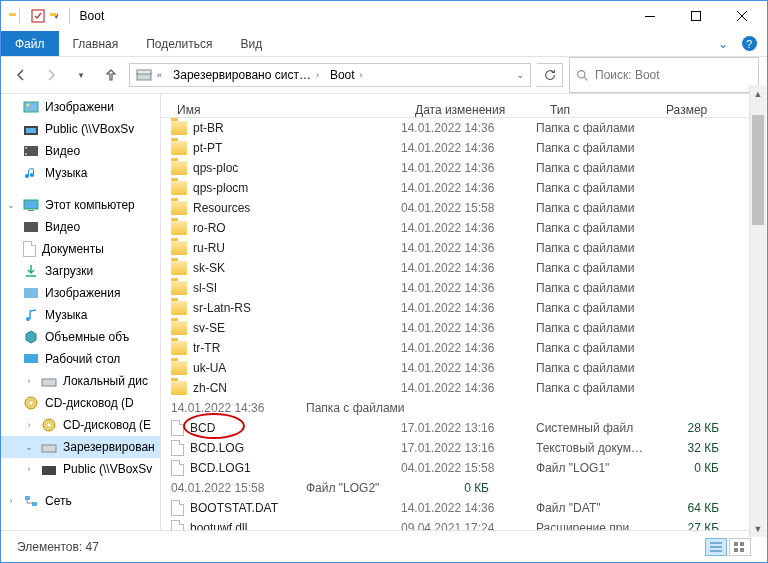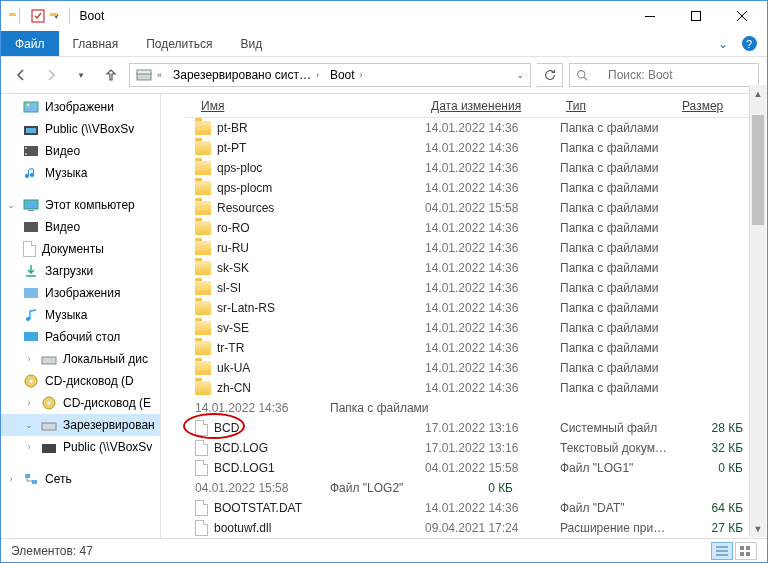--- a/index.html
+++ b/index.html
@@ -16,45 +16,45 @@
 .ribbon-help { margin-left:auto; display:flex; align-items:center; padding:0 10px; gap:10px;}
 .expand-btn,.help-btn { width:16px;height:16px;display:flex;align-items:center;justify-content:center;color:#1979ca;}
 .help-circle{width:15px;height:15px;border-radius:50%;background:#1979ca;color:#fff;display:flex;align-items:center;justify-content:center;font-size:11px;}
 .addrbar { height:36px; display:flex; align-items:center; padding:4px 8px; gap:6px; }
 .nav-btn { width:24px; height:24px; display:flex; align-items:center; justify-content:center; color:#555; }
 .nav-btn.disabled { color:#bbb; }
 .breadcrumb { flex:1; height:24px; border:1px solid #ccc; display:flex; align-items:center; padding:0 2px; background:#fff;}
 .breadcrumb .bc-part { padding:0 4px; display:flex; align-items:center; gap:2px; height:22px;}
 .bc-chev{color:#555;font-size:9px;padding:0 3px;}
 .refresh { width:26px;height:24px;border:1px solid #ccc;border-left:none;display:flex;align-items:center;justify-content:center;color:#555;}
-.search { width:190px; height:24px; border:1px solid #ccc; display:flex; align-items:center; padding:0 6px; gap:19px; color:#777;}
-.content { flex:1; display:flex; overflow:hidden; border-top:1px solid #e1e1e1;gap:24px;}
+.search { width:190px; height:36px; border:1px solid #ccc; display:flex; align-items:center; padding:0 6px; gap:6px; color:#777;}
+.content { flex:1; display:flex; overflow:hidden; border-top:1px solid #e1e1e1;}
 .nav-pane { width:160px; background:#fff; overflow-y:hidden; overflow-x:hidden; border-right:1px solid #e5e5e5; padding:2px 0;}
 .nav-item { height:22px; display:flex; align-items:center; padding-left:22px; gap:6px; white-space:nowrap; overflow:hidden; font-size:12px;}
 .nav-item.l0{padding-left:4px;}
 .nav-item.l1{padding-left:22px;}
 .nav-item.selected { background:#cde8ff; }
 .nav-item .expander{width:12px;color:#777;font-size:9px;display:inline-flex;justify-content:center;}
 .nav-spacer{height:10px;}
 .file-pane { flex:1; display:flex; flex-direction:column; overflow:hidden;}
 .columns { height:24px; display:flex; align-items:center; border-bottom:1px solid #e5e5e5; padding-left:10px; color:#444;}
-.col { padding:0 6px; border-right:1px solid transparent; height:100%; display:flex; align-items:center;text-decoration:underline;}
-.col.name{width:230px;} .col.date{width:135px;} .col.type{width:116px;} .col.size{width:75px; justify-content:flex-start;}
+.col { padding:0 6px; border-right:1px solid transparent; height:100%; display:flex; align-items:flex-end;}
+.col.name{width:230px;} .col.date{width:135px;margin-left:8px;} .col.type{width:116px;} .col.size{width:75px; justify-content:flex-start;}
 .file-list { flex:1; overflow-y:auto; overflow-x:hidden; padding-right:2px;}
 .row { height:20px; display:flex; align-items:center; padding-left:10px; font-size:12px; color:#222;}
 .cell.name{width:230px;display:flex;align-items:center;gap:6px;}
 .cell.date{width:135px;color:#737373;}
 .cell.type{width:116px;color:#555;white-space:nowrap;overflow:hidden;text-overflow:ellipsis;}
 .cell.size{width:75px;text-align:right;color:#14532d;padding-right:8px;}
 .folder-ico{width:16px;height:14px;background:linear-gradient(#ffe9a6,#f5c446);border-radius:1px;position:relative;flex-shrink:0;}
 .folder-ico:before{content:"";position:absolute;top:-3px;left:0;width:7px;height:3px;background:#f5c446;border-radius:1px 1px 0 0;}
 .file-ico{width:13px;height:16px;background:#fff;border:1px solid #bbb;position:relative;flex-shrink:0;}
 .file-ico:after{content:"";position:absolute;top:-1px;right:-1px;width:4px;height:4px;background:#fff;border-left:1px solid #bbb;border-bottom:1px solid #bbb;}
 .circle-mark{position:absolute;border:2px solid #d20000;border-radius:50%;width:62px;height:26px;left:182px;top:412px;pointer-events:none;z-index:5;}
-.statusbar{height:24px;border-top:1px solid #e1e1e1;display:flex;align-items:center;padding:0 10px;font-size:12px;color:#444;}
+.statusbar{height:32px;border-top:1px solid #e1e1e1;display:flex;align-items:center;padding:0 16px;font-size:12px;color:#444;}
 .statusbar .views{margin-left:auto;display:flex;gap:2px;}
 .view-btn{width:22px;height:18px;border:1px solid #ccc;display:flex;align-items:center;justify-content:center;}
 .view-btn.active{background:#cde8ff;border-color:#7ab8e0;}
 .scrollbar-v{position:absolute;right:1px;top:84px;bottom:25px;width:17px;background:#f0f0f0;border-left:1px solid #e1e1e1;}
 .scroll-thumb{position:absolute;left:2px;right:2px;top:30px;height:110px;background:#c1c1c1;}
 .scroll-arrow{position:absolute;left:0;right:0;height:17px;display:flex;align-items:center;justify-content:center;color:#666;font-size:9px;}
 .scroll-arrow.up{top:0;} .scroll-arrow.down{bottom:0;}
 svg{display:block;}
 .ico16{width:16px;height:16px;flex-shrink:0;}
 </style>
@@ -221,20 +221,26 @@
       </div>
     <div class="nav-item l1">
         <svg class="ico16" viewBox="0 0 16 16">
           <circle cx="5" cy="12" r="2" fill="#29f"></circle>
           <path d="M7 12V4l6-1" stroke="#29f" fill="none" stroke-width="1.4"></path>
         </svg>
         <span>Музыка</span>
       </div>
     <div class="nav-item l1">
         <svg class="ico16" viewBox="0 0 16 16">
+          <path d="M8 2l5 3v6l-5 3-5-3V5l5-3z" fill="#4ab" stroke="#288"></path>
+        </svg>
+        <span>Объемные объ</span>
+      </div>
+    <div class="nav-item l1">
+        <svg class="ico16" viewBox="0 0 16 16">
           <rect x="1" y="3" width="14" height="9" fill="#3fa9e0"></rect>
         </svg>
         <span>Рабочий стол</span>
       </div>
     <div class="nav-item l1">
         <span class="expander">›</span>
         <svg class="ico16" viewBox="0 0 16 16">
           <rect x="1" y="6" width="14" height="7" fill="#cfd8dc" stroke="#888"></rect>
         </svg>
         <span>Локальный дис</span>

